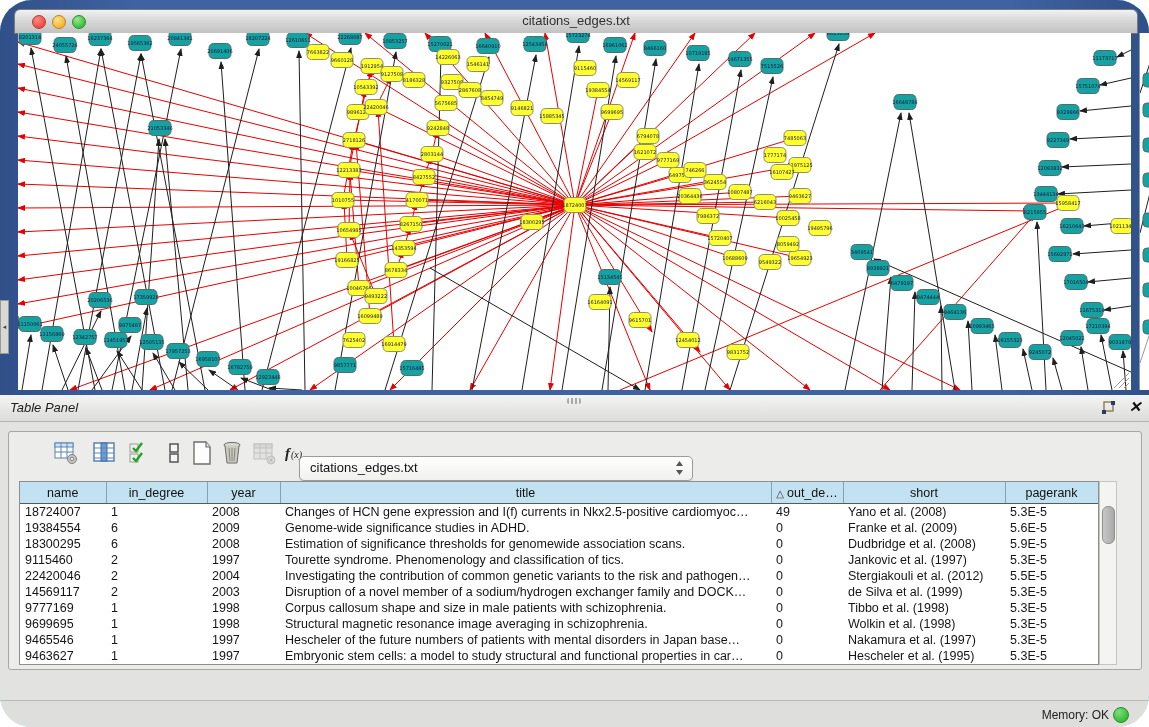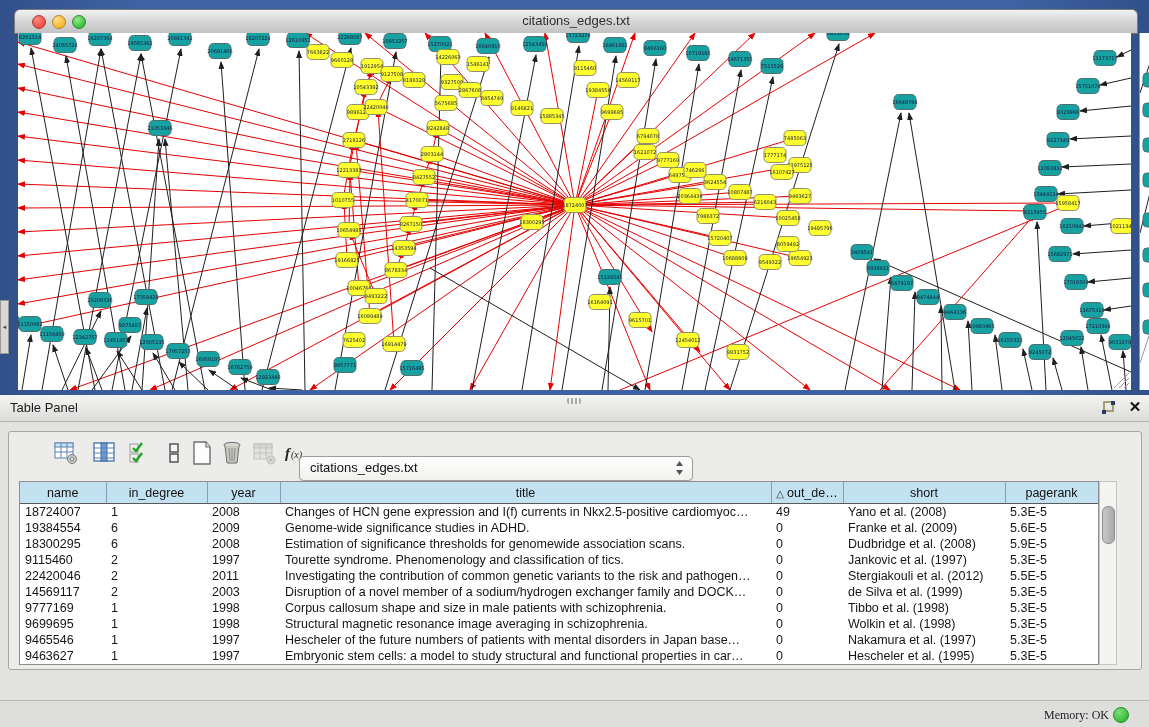--- a/index.html
+++ b/index.html
@@ -1,17 +1,17 @@
 <!DOCTYPE html>
 <html><head>
 <meta charset="utf-8">
 <style>
   html,body{margin:0;padding:0;}
   body{font-family:"Liberation Sans",sans-serif;-webkit-font-smoothing:antialiased;}
-  .screen{position:relative;width:1149px;height:727px;overflow:hidden;background:#5eead4;}
+  .screen{position:relative;width:1149px;height:727px;overflow:hidden;background:#5eead4;border-radius:32px;}
 
   
   .desktop{position:absolute;left:0;top:0;width:1149px;height:395px;
     background:linear-gradient(90deg,#31508A,#3E62A2 12%,#3E62A2 88%,#31508A);}
   .titlebar{position:absolute;left:14px;top:9px;width:1122px;height:23px;
     background:linear-gradient(#F2F2F2,#D8D8D8 45%,#C2C2C2);
     border:1px solid #7A7A7A;border-bottom-color:#6E6E6E;border-radius:6px 6px 0 0;}
   .titlebar .title{position:absolute;left:0;right:0;top:3px;text-align:center;
     font-size:13px;color:#2F2F2F;}
   .tl{position:absolute;top:5px;width:12px;height:12px;border-radius:50%;display:inline-block;}
@@ -26,21 +26,21 @@
   .e-red{stroke:#E60000;stroke-width:1;}
   .e-blk{stroke:#1F1F1F;stroke-width:1;}
   .nd-t{fill:#17A2A2;stroke:#4E6E6E;stroke-width:1;}
   .nd-y{fill:#FFFF2E;stroke:#8F8F6A;stroke-width:1;}
   .nl{font-family:"DejaVu Sans",sans-serif;font-size:5px;fill:#17173A;text-anchor:middle;}
   .grip{stroke:#9A9A9A;stroke-width:1;}
 
   
   .table-panel{position:absolute;left:0;top:395px;width:1149px;height:332px;background:#E2E2E0;}
   .tp-titlebar{position:absolute;left:0;top:0;width:1149px;height:26px;
-    background:linear-gradient(#F4F4F2,#DCDCDA);border-bottom:1px solid #B4B4B2;}
+    background:linear-gradient(#F4F4F2,#DCDCDA);border-bottom:1px solid #B4B4B2;font-style:italic;}
   .tp-title{position:absolute;left:10px;top:5px;font-size:13px;color:#1E1E1E;}
   .tp-dimple{position:absolute;left:567px;top:3px;width:14px;height:6px;
     background:repeating-linear-gradient(90deg,#AAA 0 2px,transparent 2px 4px);border-radius:2px;}
   .tp-float{position:absolute;left:1100px;top:5px;width:16px;height:16px;cursor:pointer;}
   .tp-close{position:absolute;left:1126px;top:2px;width:18px;height:20px;font-size:15px;font-weight:bold;color:#111;
     text-align:center;line-height:20px;cursor:pointer;}
   .tp-content{position:absolute;left:8px;top:36px;width:1132px;height:237px;background:#ECECEA;
     border:1px solid #A6A6A4;border-radius:3px;}
   .toolbar{position:absolute;left:12px;top:8px;height:30px;}
   .tb-icon{position:absolute;top:0;width:26px;height:26px;cursor:pointer;}
@@ -60,21 +60,21 @@
   .vthumb{position:absolute;left:2px;top:24px;width:11px;height:36px;border-radius:6px;
     background:linear-gradient(90deg,#C9C9C9,#A8A8A8);border:1px solid #909090;}
 
   .tabbar{position:absolute;left:0;top:278px;width:1149px;height:22px;text-align:center;}
   .tab{display:inline-block;height:20px;line-height:20px;padding:0 14px;font-size:12.5px;color:#111;
     background:linear-gradient(#FFFFFF,#E6E6E4);border:1px solid #9A9A98;border-left:none;cursor:pointer;}
   .tab:first-child{border-left:1px solid #9A9A98;border-radius:5px 0 0 5px;}
   .tab:last-child{border-radius:0 5px 5px 0;}
   .tab.active{background:linear-gradient(#8A8A8A,#6E6E6E);color:#FFF;border-color:#666;}
 
-  .statusbar{position:absolute;left:0;top:305px;width:1149px;height:27px;background:#DEDEDC;border-top:1px solid #B8B8B6;font-family:Liberation Serif, serif;}
+  .statusbar{position:absolute;left:0;top:305px;width:1149px;height:27px;background:#DEDEDC;border-top:1px solid #B8B8B6;}
   .mem-label{position:absolute;right:40px;top:7px;font-size:12px;color:#222;}
   .mem-dot{position:absolute;right:20px;top:6px;width:14px;height:14px;border-radius:50%;
     background:radial-gradient(circle at 35% 30%,#7FE07F,#38BC38 70%);border:1px solid #2C8A2C;}
 </style>
 </head>
 <body>
 
 <div class="screen">
 
   <div class="desktop">
@@ -911,21 +911,21 @@
                 <td>2</td>
                 <td>1997</td>
                 <td>Tourette syndrome. Phenomenology and classification of tics.</td>
                 <td>0</td>
                 <td>Jankovic et al. (1997)</td>
                 <td>5.3E-5</td>
               </tr>
               <tr>
                 <td>22420046</td>
                 <td>2</td>
-                <td>2011</td>
+                <td>2004</td>
                 <td>Investigating the contribution of common genetic variants to the risk and pathogen…</td>
                 <td>0</td>
                 <td>Stergiakouli et al. (2012)</td>
                 <td>5.5E-5</td>
               </tr>
               <tr>
                 <td>14569117</td>
                 <td>2</td>
                 <td>2003</td>
                 <td>Disruption of a novel member of a sodium/hydrogen exchanger family and DOCK…</td>

